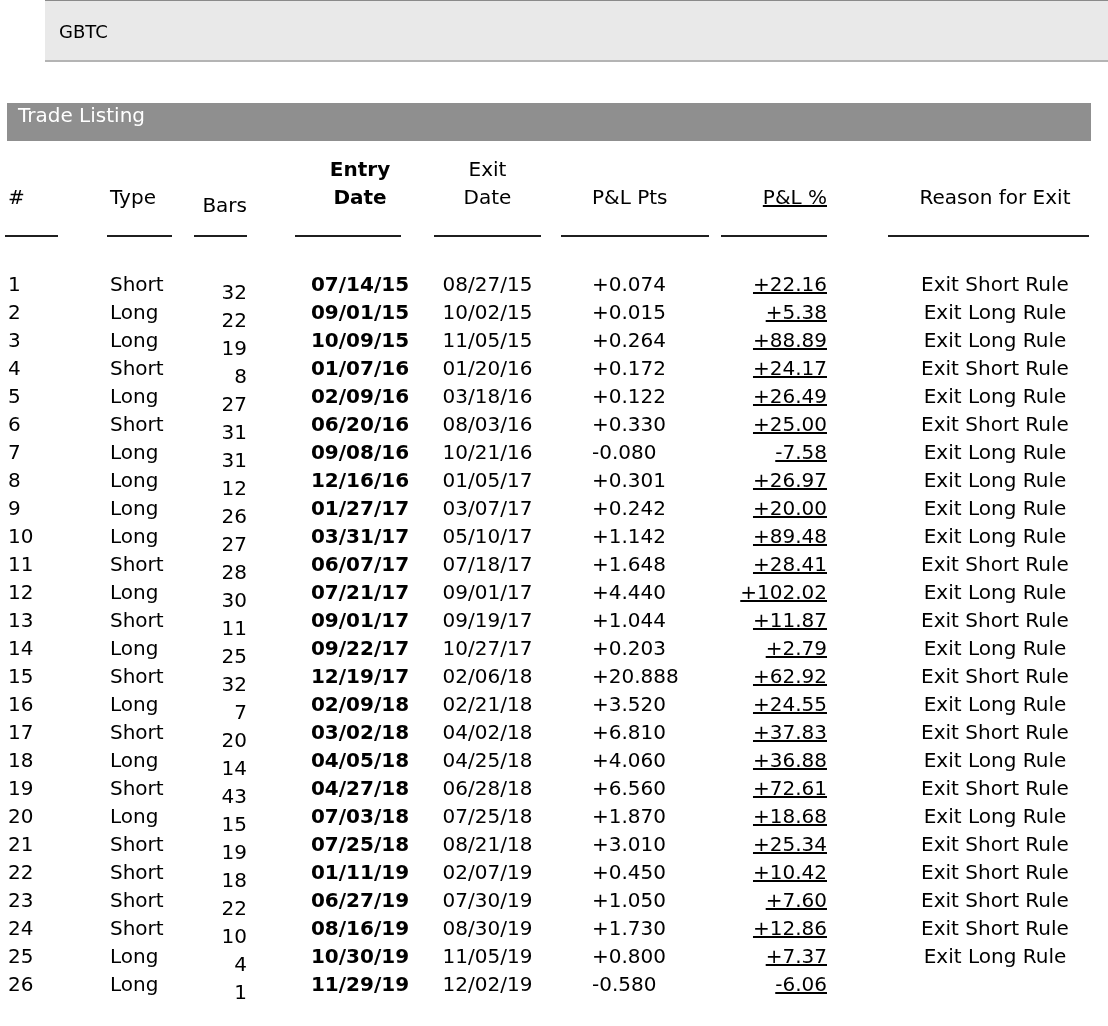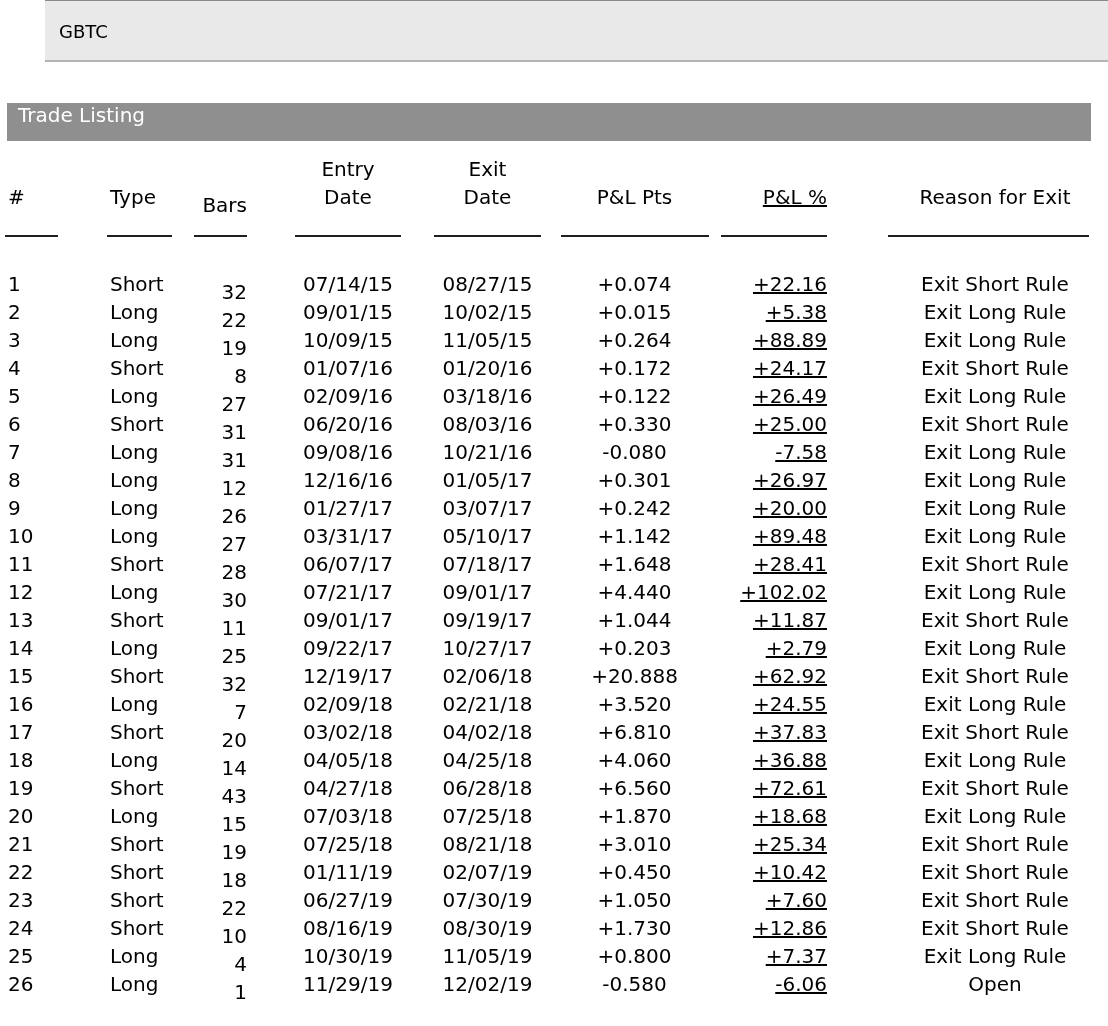--- a/index.html
+++ b/index.html
@@ -30,23 +30,23 @@
     position:absolute; left:11px; top:0px;
     font-size:20px; line-height:25px; white-space:nowrap;
   }
   .cell { position:absolute; top:0; height:28px; line-height:28px; white-space:nowrap; }
   .hcell { position:absolute; height:28px; line-height:28px; white-space:nowrap; }
   .h1 { top:155px; }
   .h2 { top:183px; }
   .col-num    { left:8px;   width:60px;  text-align:left; }
   .col-type   { left:110px; width:90px;  text-align:left; }
   .col-bars   { left:180px; width:67px;  text-align:right;margin-top:8px; }
-  .col-entry  { left:295px; width:106px; text-align:center; }
+  .col-entry  { left:307px; width:106px; text-align:center;font-weight:bold; }
   .col-exit   { left:434px; width:107px; text-align:center; }
-  .col-pts    { left:560px; width:149px; text-align:center; }
+  .col-pts    { left:592px; width:149px; text-align:left; }
   .col-pct    { left:721px; width:106px; text-align:right;text-decoration:underline; }
   .col-reason { left:888px; width:214px; text-align:center; }
   .ul { position:absolute; top:235px; height:2px; background:#1f1f1f; }
   .ul-num    { left:5px;   width:53px; }
   .ul-type   { left:107px; width:65px; }
   .ul-bars   { left:194px; width:53px; }
   .ul-entry  { left:295px; width:106px; }
   .ul-exit   { left:434px; width:107px; }
   .ul-pts    { left:561px; width:148px; }
   .ul-pct    { left:721px; width:106px; }
@@ -338,15 +338,14 @@
       <div class="cell col-reason">Exit Long Rule</div>
     </div>
     <div class="row">
       <div class="cell col-num">26</div>
       <div class="cell col-type">Long</div>
       <div class="cell col-bars">1</div>
       <div class="cell col-entry">11/29/19</div>
       <div class="cell col-exit">12/02/19</div>
       <div class="cell col-pts">-0.580</div>
       <div class="cell col-pct">-6.06</div>
-      <div class="cell col-reason">Open</div>
     </div>
   </div>
 
 </body></html>

